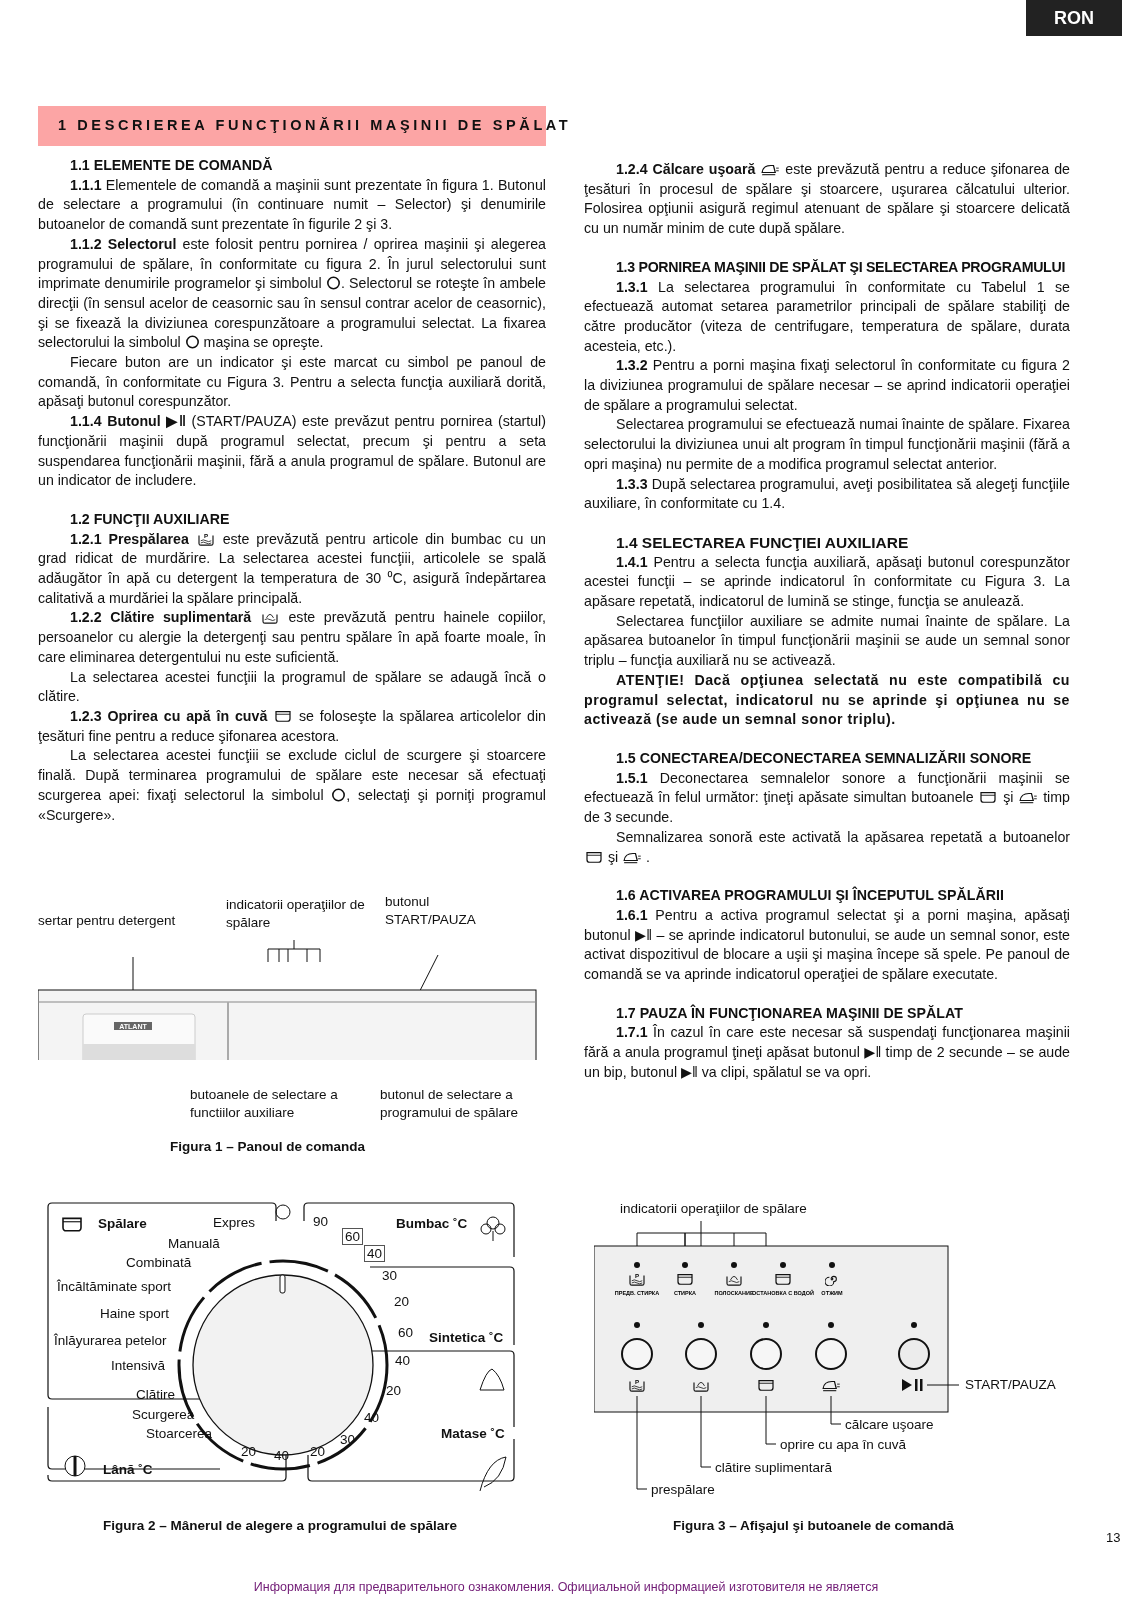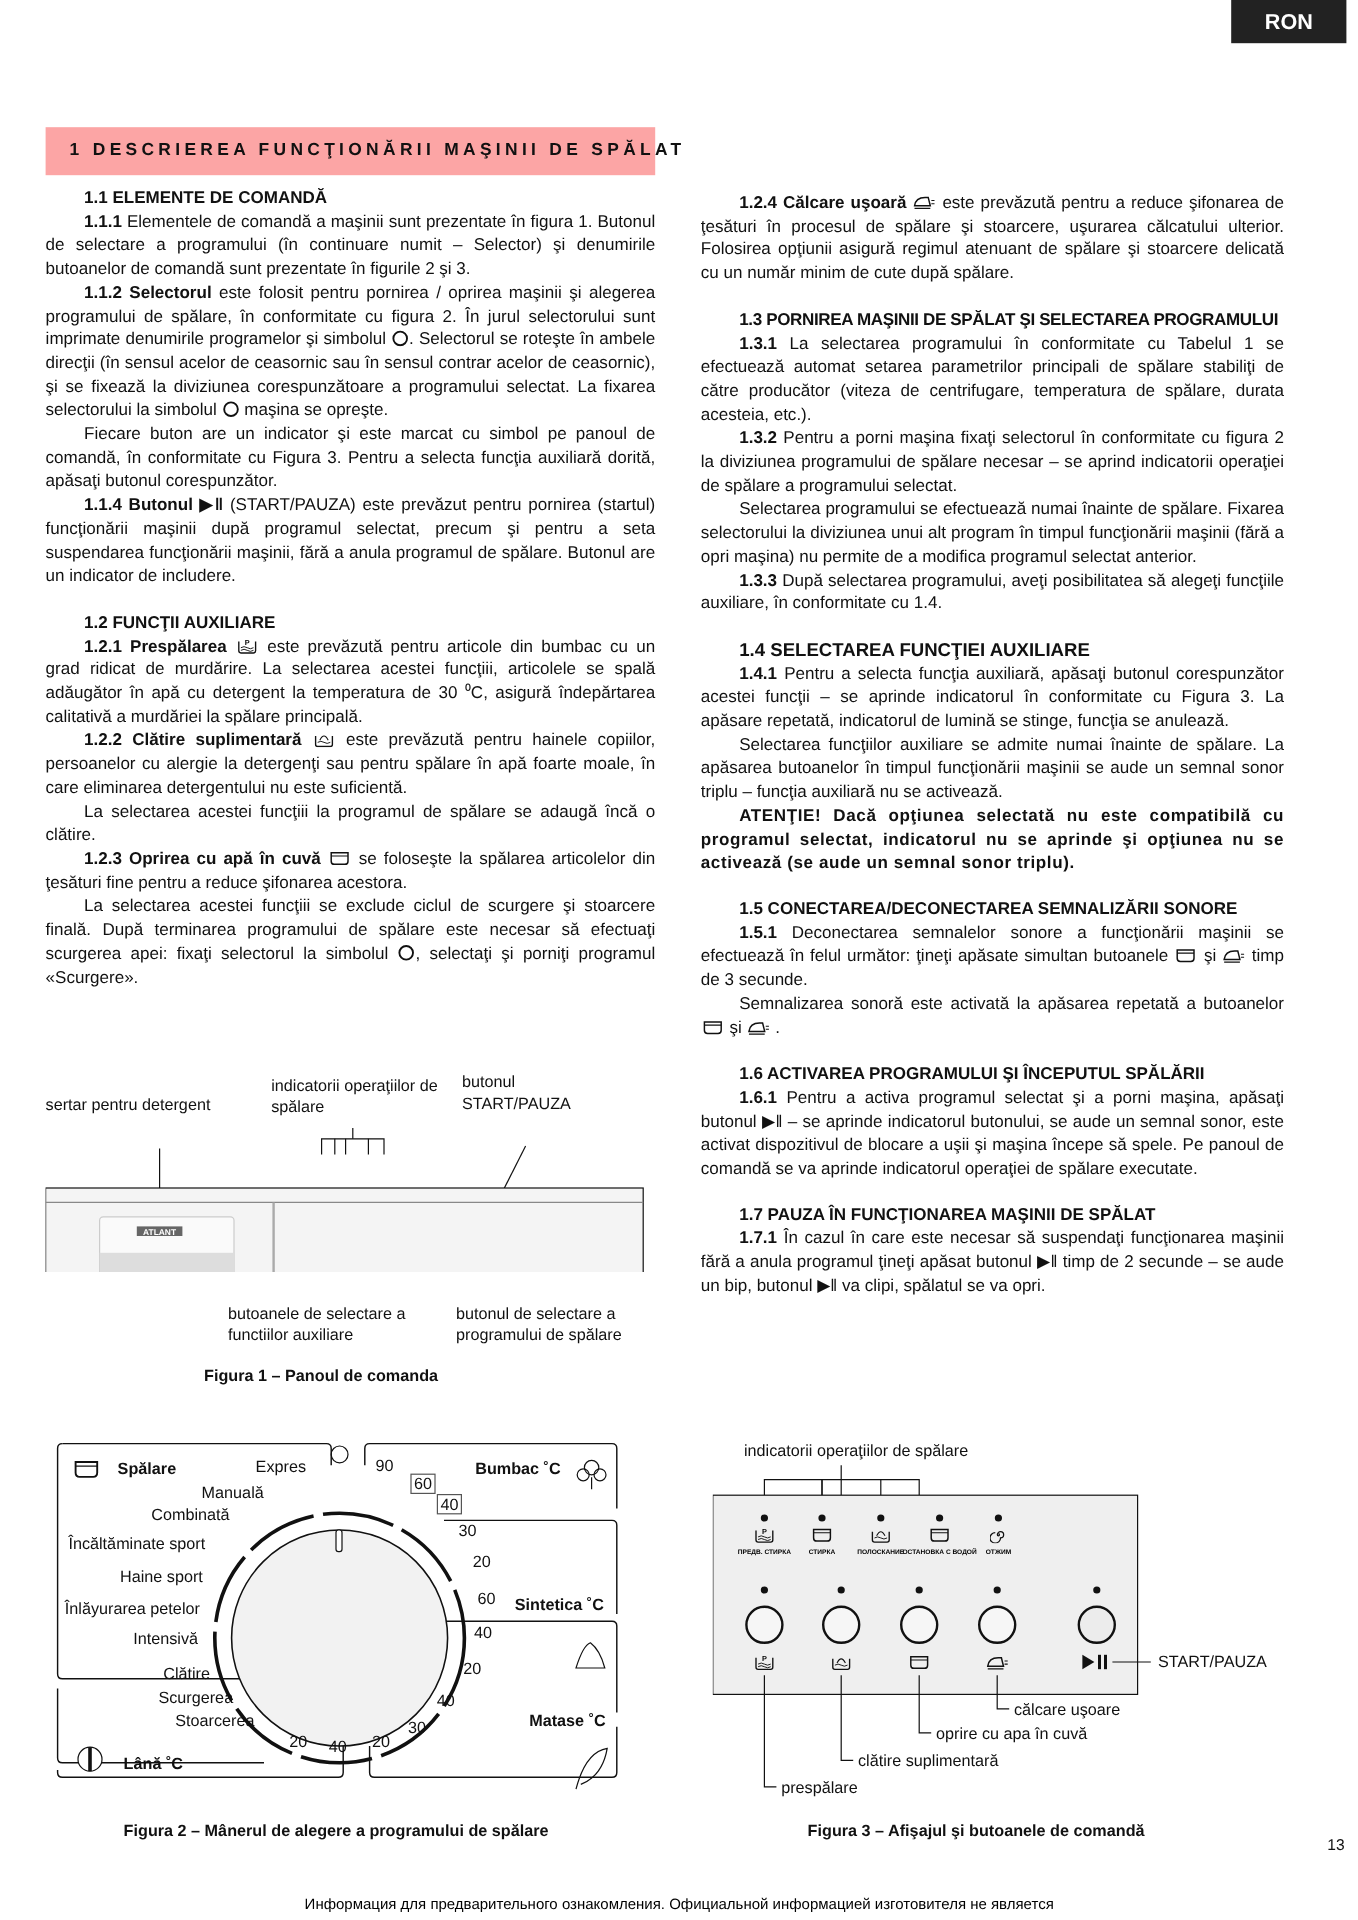--- a/index.html
+++ b/index.html
@@ -11,21 +11,21 @@
   .chapter { background: #fca5a5; height: 40px; display: flex; align-items: center; padding-left: 20px; font-weight: bold; letter-spacing: 3.6px; font-size: 14.5px; margin-bottom: 10px; white-space: nowrap; }
   .h2 { font-weight: bold; padding-left: 32px; margin-top: 0; }
   .h2-sans { font-weight: bold; padding-left: 32px; font-size: 15.5px; }
   .p { text-indent: 32px; }
   .b { font-weight: bold; }
   .gap { height: 19px; }
   .warn { font-weight: bold; letter-spacing: 0.5px; text-indent: 32px; }
   .ico { display: inline-block; width: 20px; height: 14px; vertical-align: -2px; }
   .fig-label { position: absolute; font-size: 13.5px; text-align: left; line-height: 18px; }
   .caption { position: absolute; font-weight: bold; font-size: 13.5px; }
-  .watermark { position: absolute; left: 0; width: 1132px; top: 1580px; text-align: center; color: #000000; font-size: 12.5px; }
+  .watermark { position: absolute; left: 0; width: 1132px; top: 1580px; text-align: center; color: #701a75; font-size: 12.5px; }
   .page-num { position: absolute; left: 1076px; top: 1530px; font-size: 13px; margin-left: 30px; }
   .dial-txt { font-size: 13.5px; }
 </style>
 </head>
 <body>
 
 <svg width="0" height="0" style="position:absolute">
   <defs>
     <symbol id="i-off" viewBox="0 0 16 16">
         <circle cx="8" cy="8" r="6.5" fill="none" stroke="#111" stroke-width="1.8"></circle>

